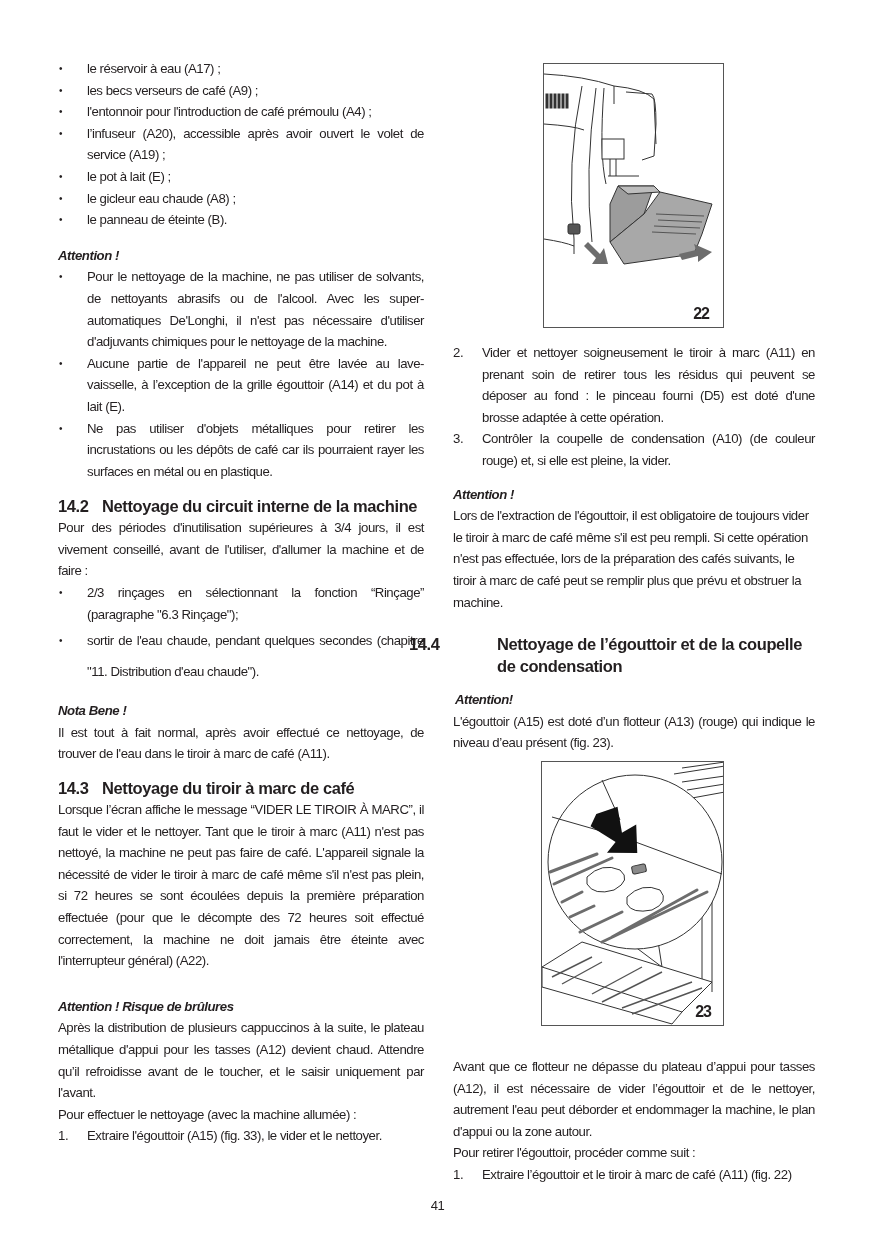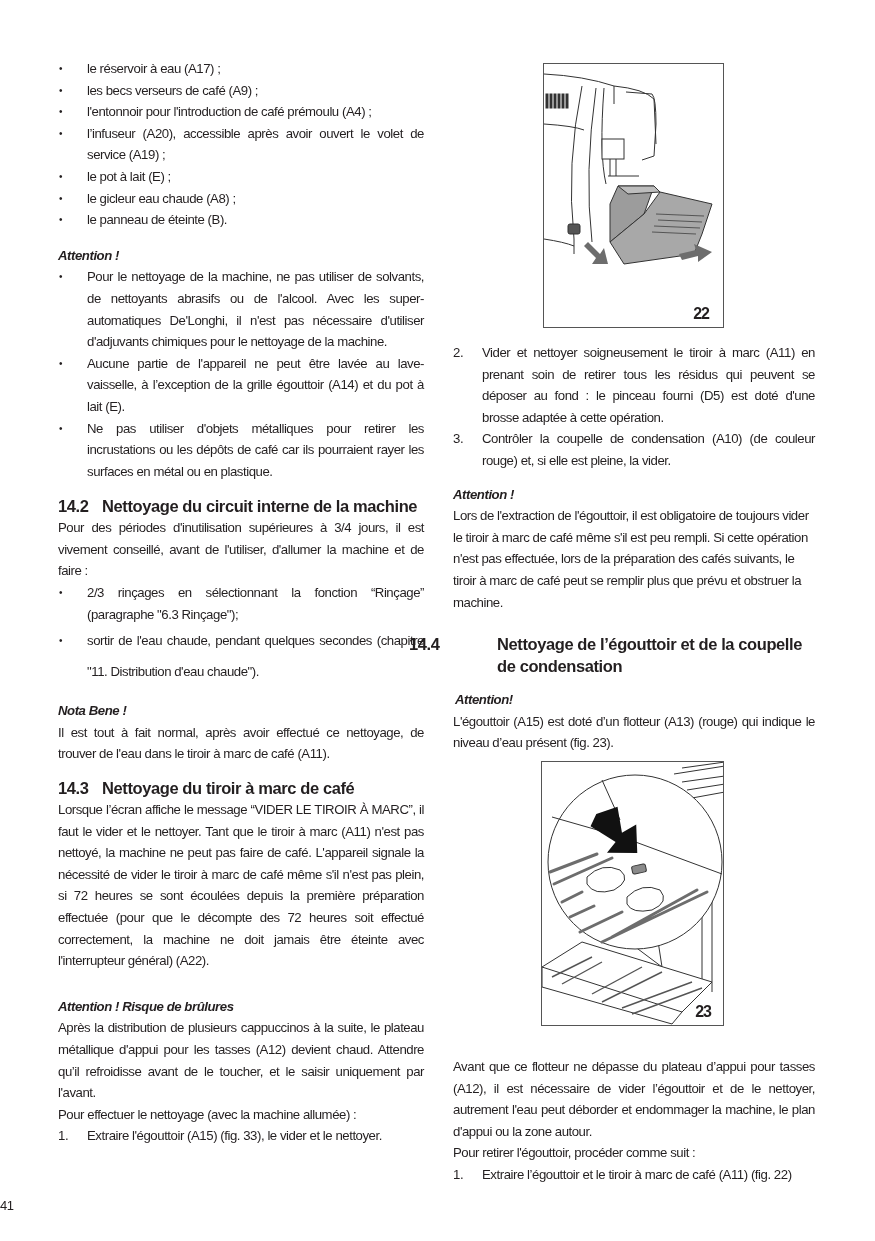--- a/index.html
+++ b/index.html
@@ -31,21 +31,21 @@
   .figure {
     border: 1.5px solid #555; position: relative; background: #fff; overflow: hidden;
   }
   .fig22 { position: absolute; left: 543px; top: 63px; width: 181px; height: 265px; }
   .fig23 { position: absolute; left: 541px; top: 761px; width: 183px; height: 265px; }
   .fig-num {
     position: absolute; font-weight: bold; font-size: 16px; letter-spacing: -1px;
     font-family: "Liberation Sans", sans-serif;
   }
   .page-number {
-    position: absolute; top: 1195px; left: 0; width: 875px; 
+    position: absolute; top: 1195px; left: 0; width: 875px; text-align: center;
     font-size: 13px;
   }
   .block-r2 { position: absolute; left: 453px; top: 342px; width: 362px; }
   .block-r3 { position: absolute; left: 453px; top: 1040px; width: 362px; margin-top: 16px; }
 </style>
 </head>
 <body>
 
 <div class="col col-left">
   <ul class="bul">

